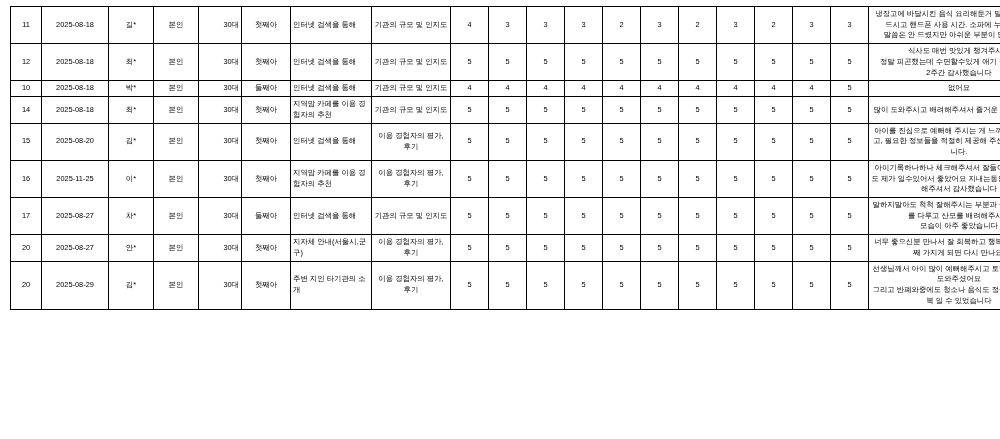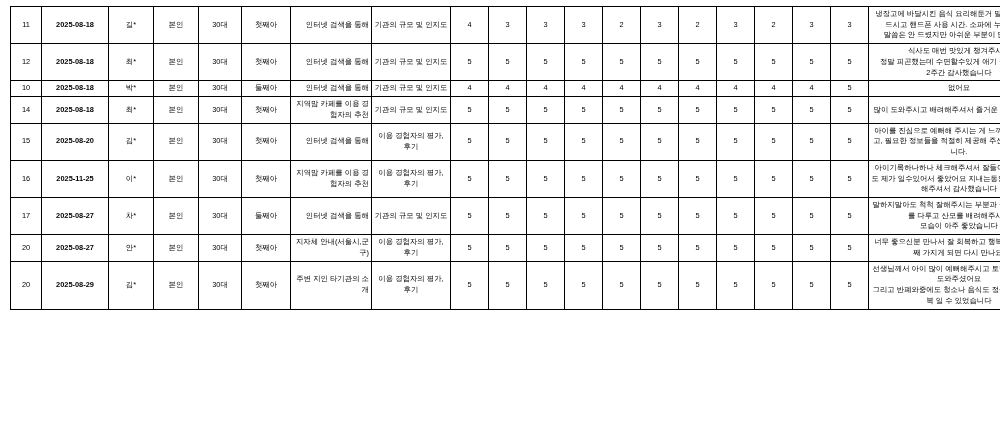--- a/index.html
+++ b/index.html
@@ -31,26 +31,26 @@
     border: 1px solid #000000;
     font-size: 7.4px;
     line-height: 1.45;
     color: #000000;
     padding: 2px 2px;
     vertical-align: middle;
     word-break: break-all;
     overflow: hidden;
   }
   td.c-num      { width: 26px;  text-align: center; }
-  td.c-date     { width: 62px;  text-align: center; font-weight: bold; }
+  td.c-date     { width: 62px;  text-align: center; }
   td.c-name     { width: 40px;  text-align: center; }
   td.c-who      { width: 40px;  text-align: center; }
-  td.c-age      { width: 38px;  text-align: center; }
+  td.c-age      { width: 38px;  text-align: right; }
   td.c-visit    { width: 44px;  text-align: center; }
-  td.c-route    { width: 76px;  text-align: right; }
+  td.c-route    { width: 76px;  text-align: left; }
   td.c-reason   { width: 74px;  text-align: center; margin-left: 38px; }
   td.c-score    { width: 33px;  text-align: center; }
   td.c-comment  { width: 176px; text-align: center; padding: 2px 5px; }
   .cmt {
     display: block;
     text-align: center;
     white-space: pre-line;
   }
 </style>
 </head>

